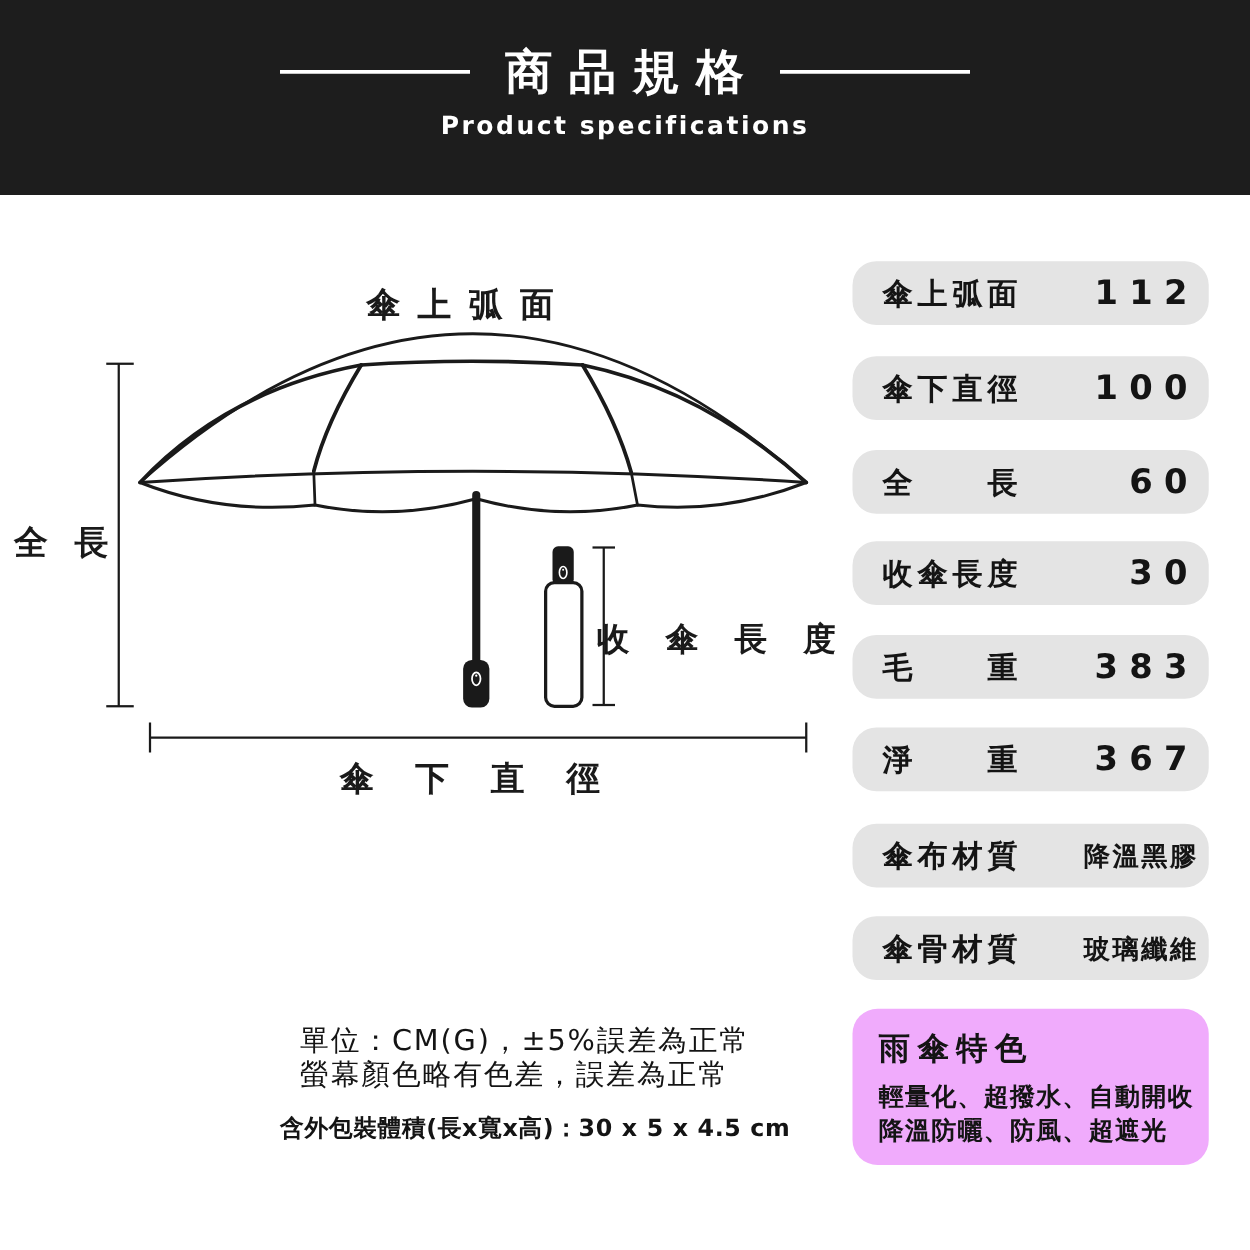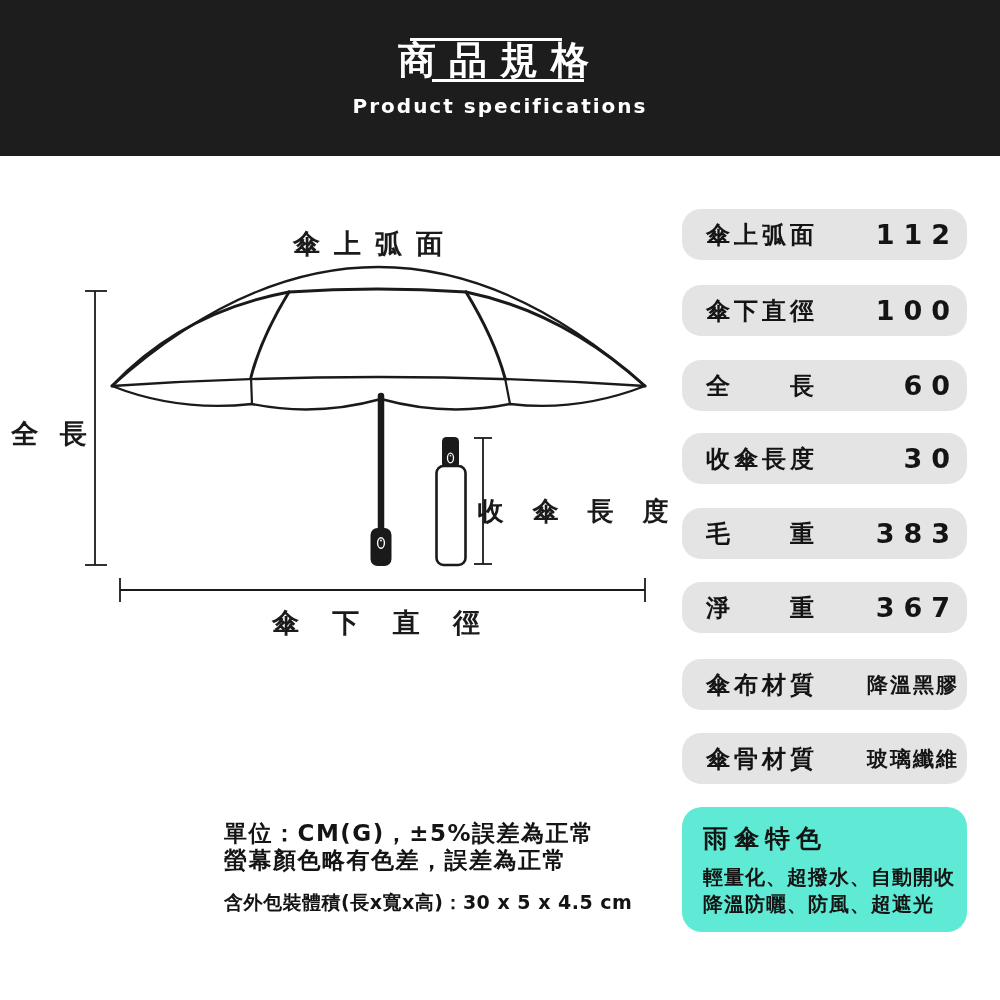--- a/index.html
+++ b/index.html
@@ -2,48 +2,48 @@
 <html><head>
 <meta charset="utf-8">
 <style>
   html,body{margin:0;padding:0;}
   body{font-family:"DejaVu Sans","Liberation Sans",sans-serif;background:#ffffff;}
   #stage{position:relative;width:1000px;height:1000px;background:#ffffff;overflow:hidden;}
 
   
   .banner{position:absolute;left:0;top:0;width:1000px;height:156px;background:#1d1d1d;
           display:flex;flex-direction:column;align-items:center;justify-content:flex-start;}
-  .banner-title-row{display:flex;align-items:center;justify-content:center;margin-top:38px;flex-direction:column;}
+  .banner-title-row{display:flex;align-items:center;justify-content:center;margin-top:38px;}
   .banner-line{width:152px;height:3px;background:#ffffff;}
   .banner-line.left{margin-right:28px;}
   .banner-line.right{margin-left:16px;}
   .banner-title{color:#ffffff;font-size:38px;font-weight:bold;letter-spacing:13px;line-height:1;white-space:nowrap;}
   .banner-subtitle{color:#ffffff;font-size:20px;font-weight:bold;letter-spacing:2px;margin-top:12px;white-space:nowrap;}
 
   
   .diagram-svg{position:absolute;left:0;top:155px;width:670px;height:530px;}
   .dim-text{fill:#1a1a1a;font-weight:bold;font-family:"DejaVu Sans","Liberation Sans",sans-serif;}
 
   
   .spec-row{position:absolute;left:682px;width:285px;height:51px;background:#e4e4e4;border-radius:19px;
             box-sizing:border-box;display:flex;align-items:center;padding-left:24px;}
   .spec-label{font-size:24px;font-weight:bold;letter-spacing:4px;color:#141414;white-space:nowrap;}
   .spec-value{position:absolute;right:8px;width:128px;text-align:right;font-size:27px;font-weight:bold;
               letter-spacing:9px;color:#141414;white-space:nowrap;}
   .spec-value.value-text{font-size:21px;letter-spacing:2px;}
 
   
-  .feature-box{position:absolute;left:682px;top:807px;width:285px;height:125px;background:#5eead4;
+  .feature-box{position:absolute;left:682px;top:807px;width:285px;height:125px;background:#f0abfc;
                border-radius:20px;box-sizing:border-box;padding:15px 20px 0 21px;}
   .feature-title{font-size:25px;font-weight:bold;letter-spacing:6px;color:#141414;}
   .feature-lines{margin-top:9px;font-size:20px;font-weight:bold;letter-spacing:1px;color:#141414;line-height:27px;white-space:nowrap;}
 
   
   .notes{position:absolute;left:224px;top:820px;width:360px;color:#141414;}
-  .note-main{font-size:23px;font-weight:bold;letter-spacing:1.5px;line-height:27px;white-space:nowrap;}
+  .note-main{font-size:23px;font-weight:normal;letter-spacing:1.5px;line-height:27px;white-space:nowrap;margin-left:16px;}
   .note-small{font-size:19px;font-weight:bold;letter-spacing:0.5px;margin-top:16px;white-space:nowrap;}
 </style>
 </head>
 <body>
 
 <div id="stage">
 
   <div class="banner">
     <div class="banner-title-row">
       <div class="banner-line left"></div>

